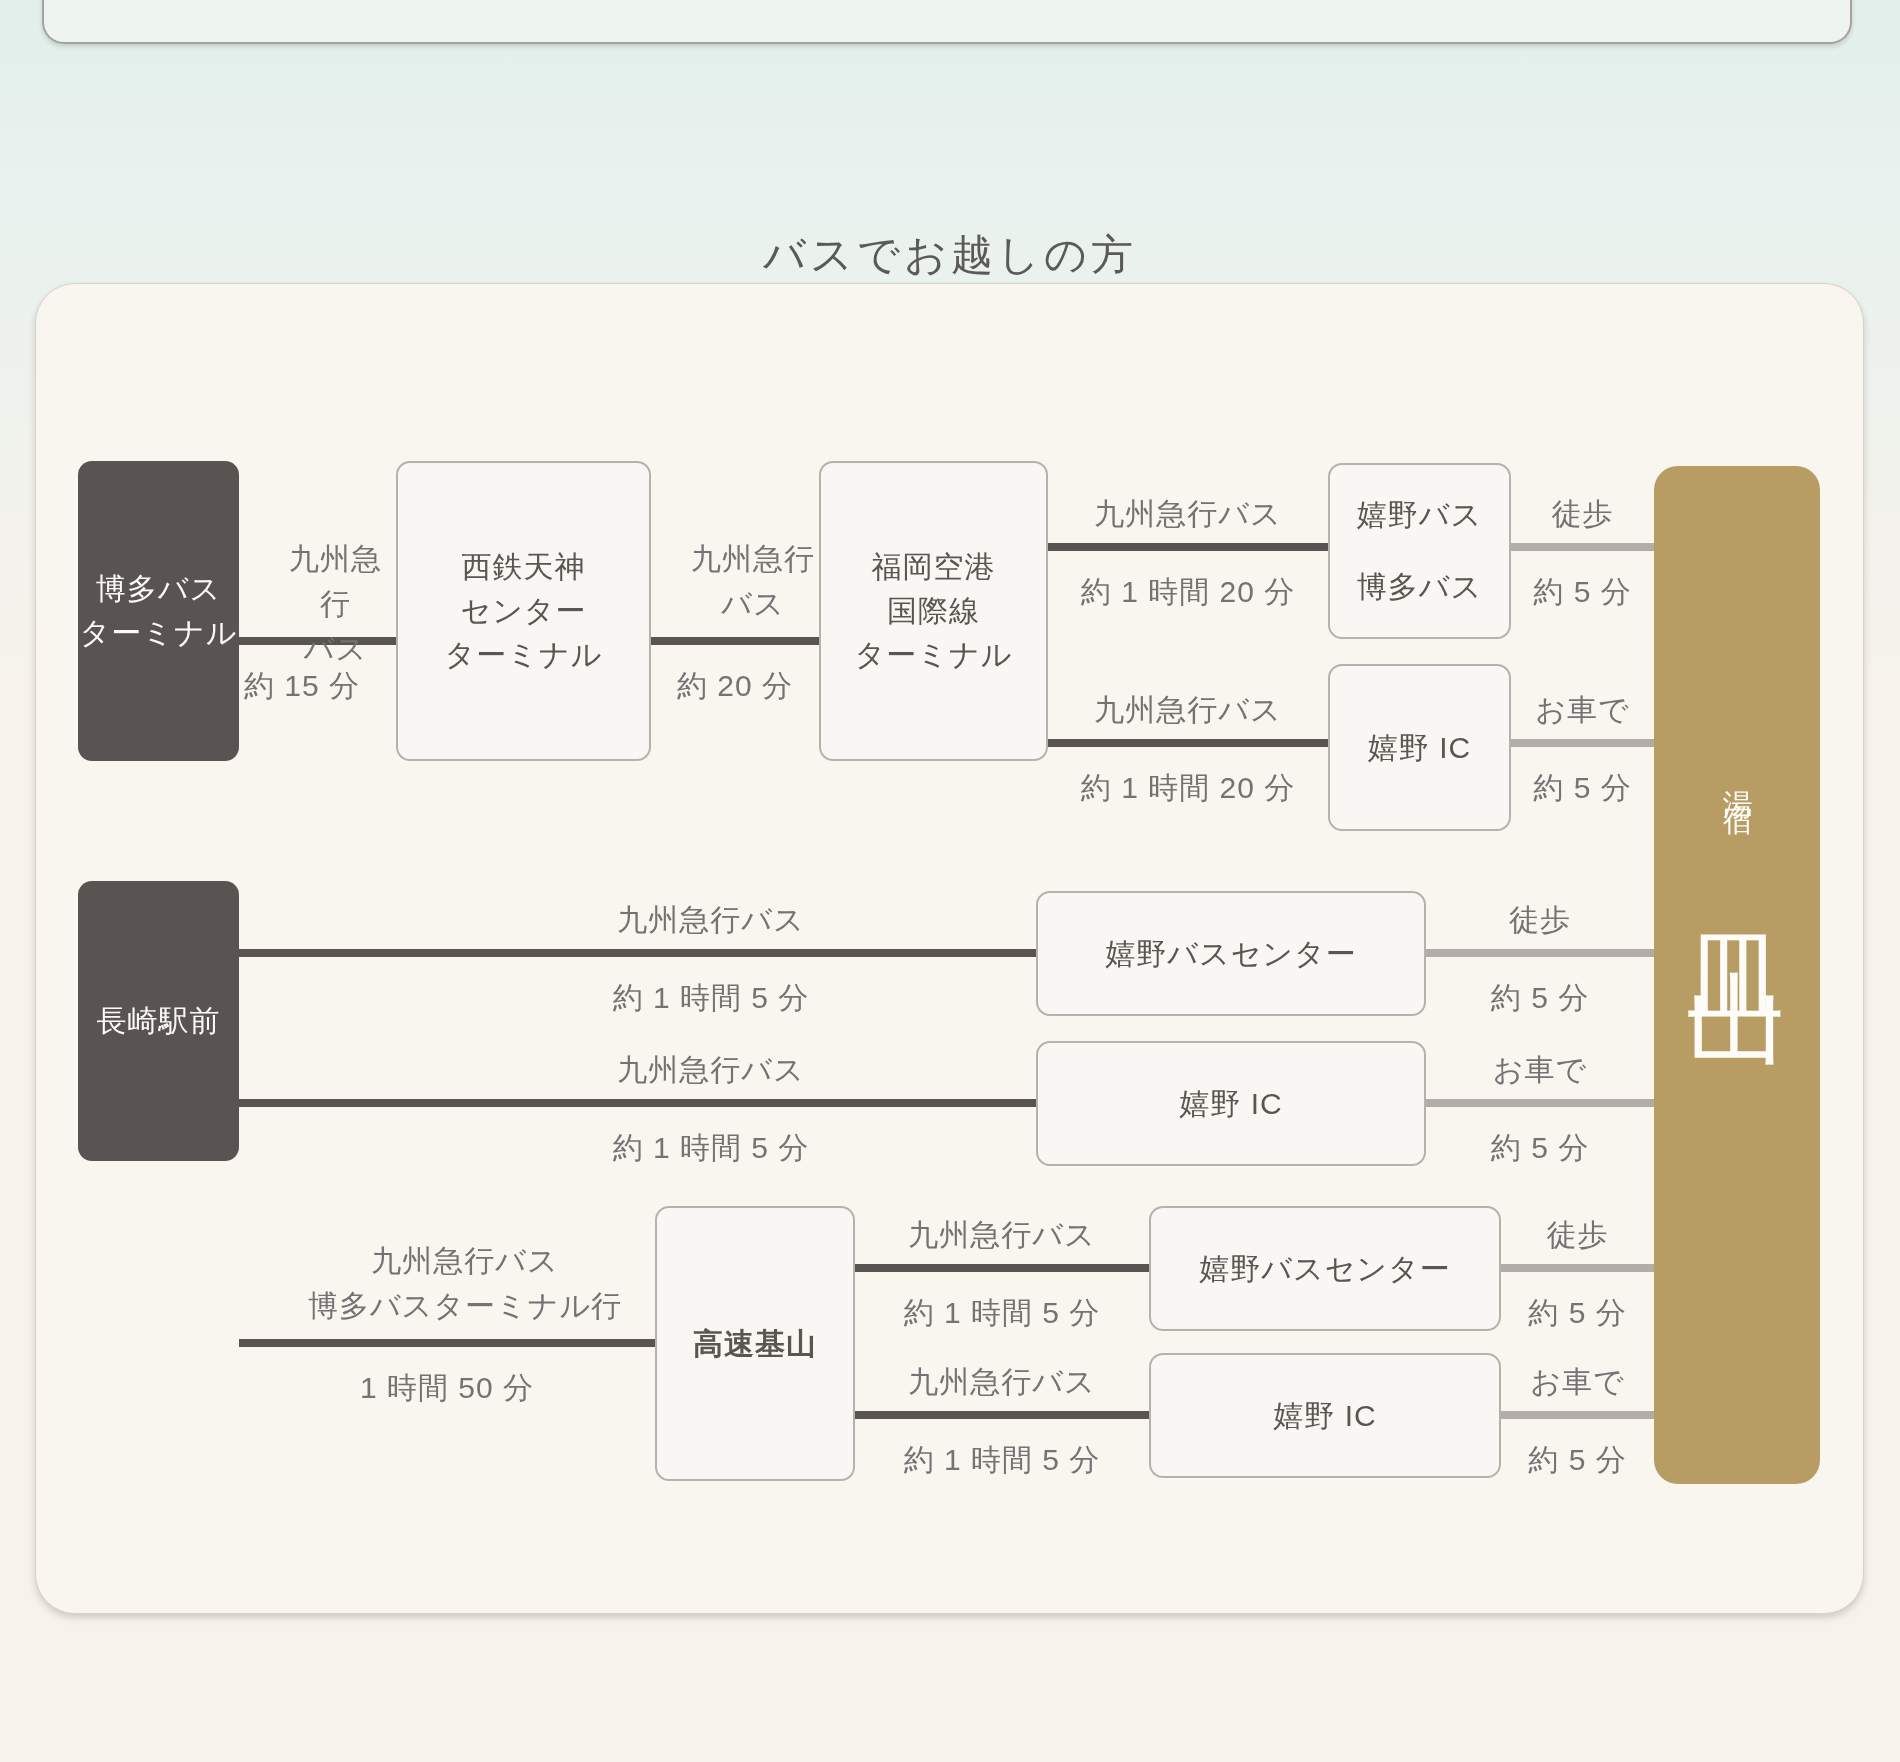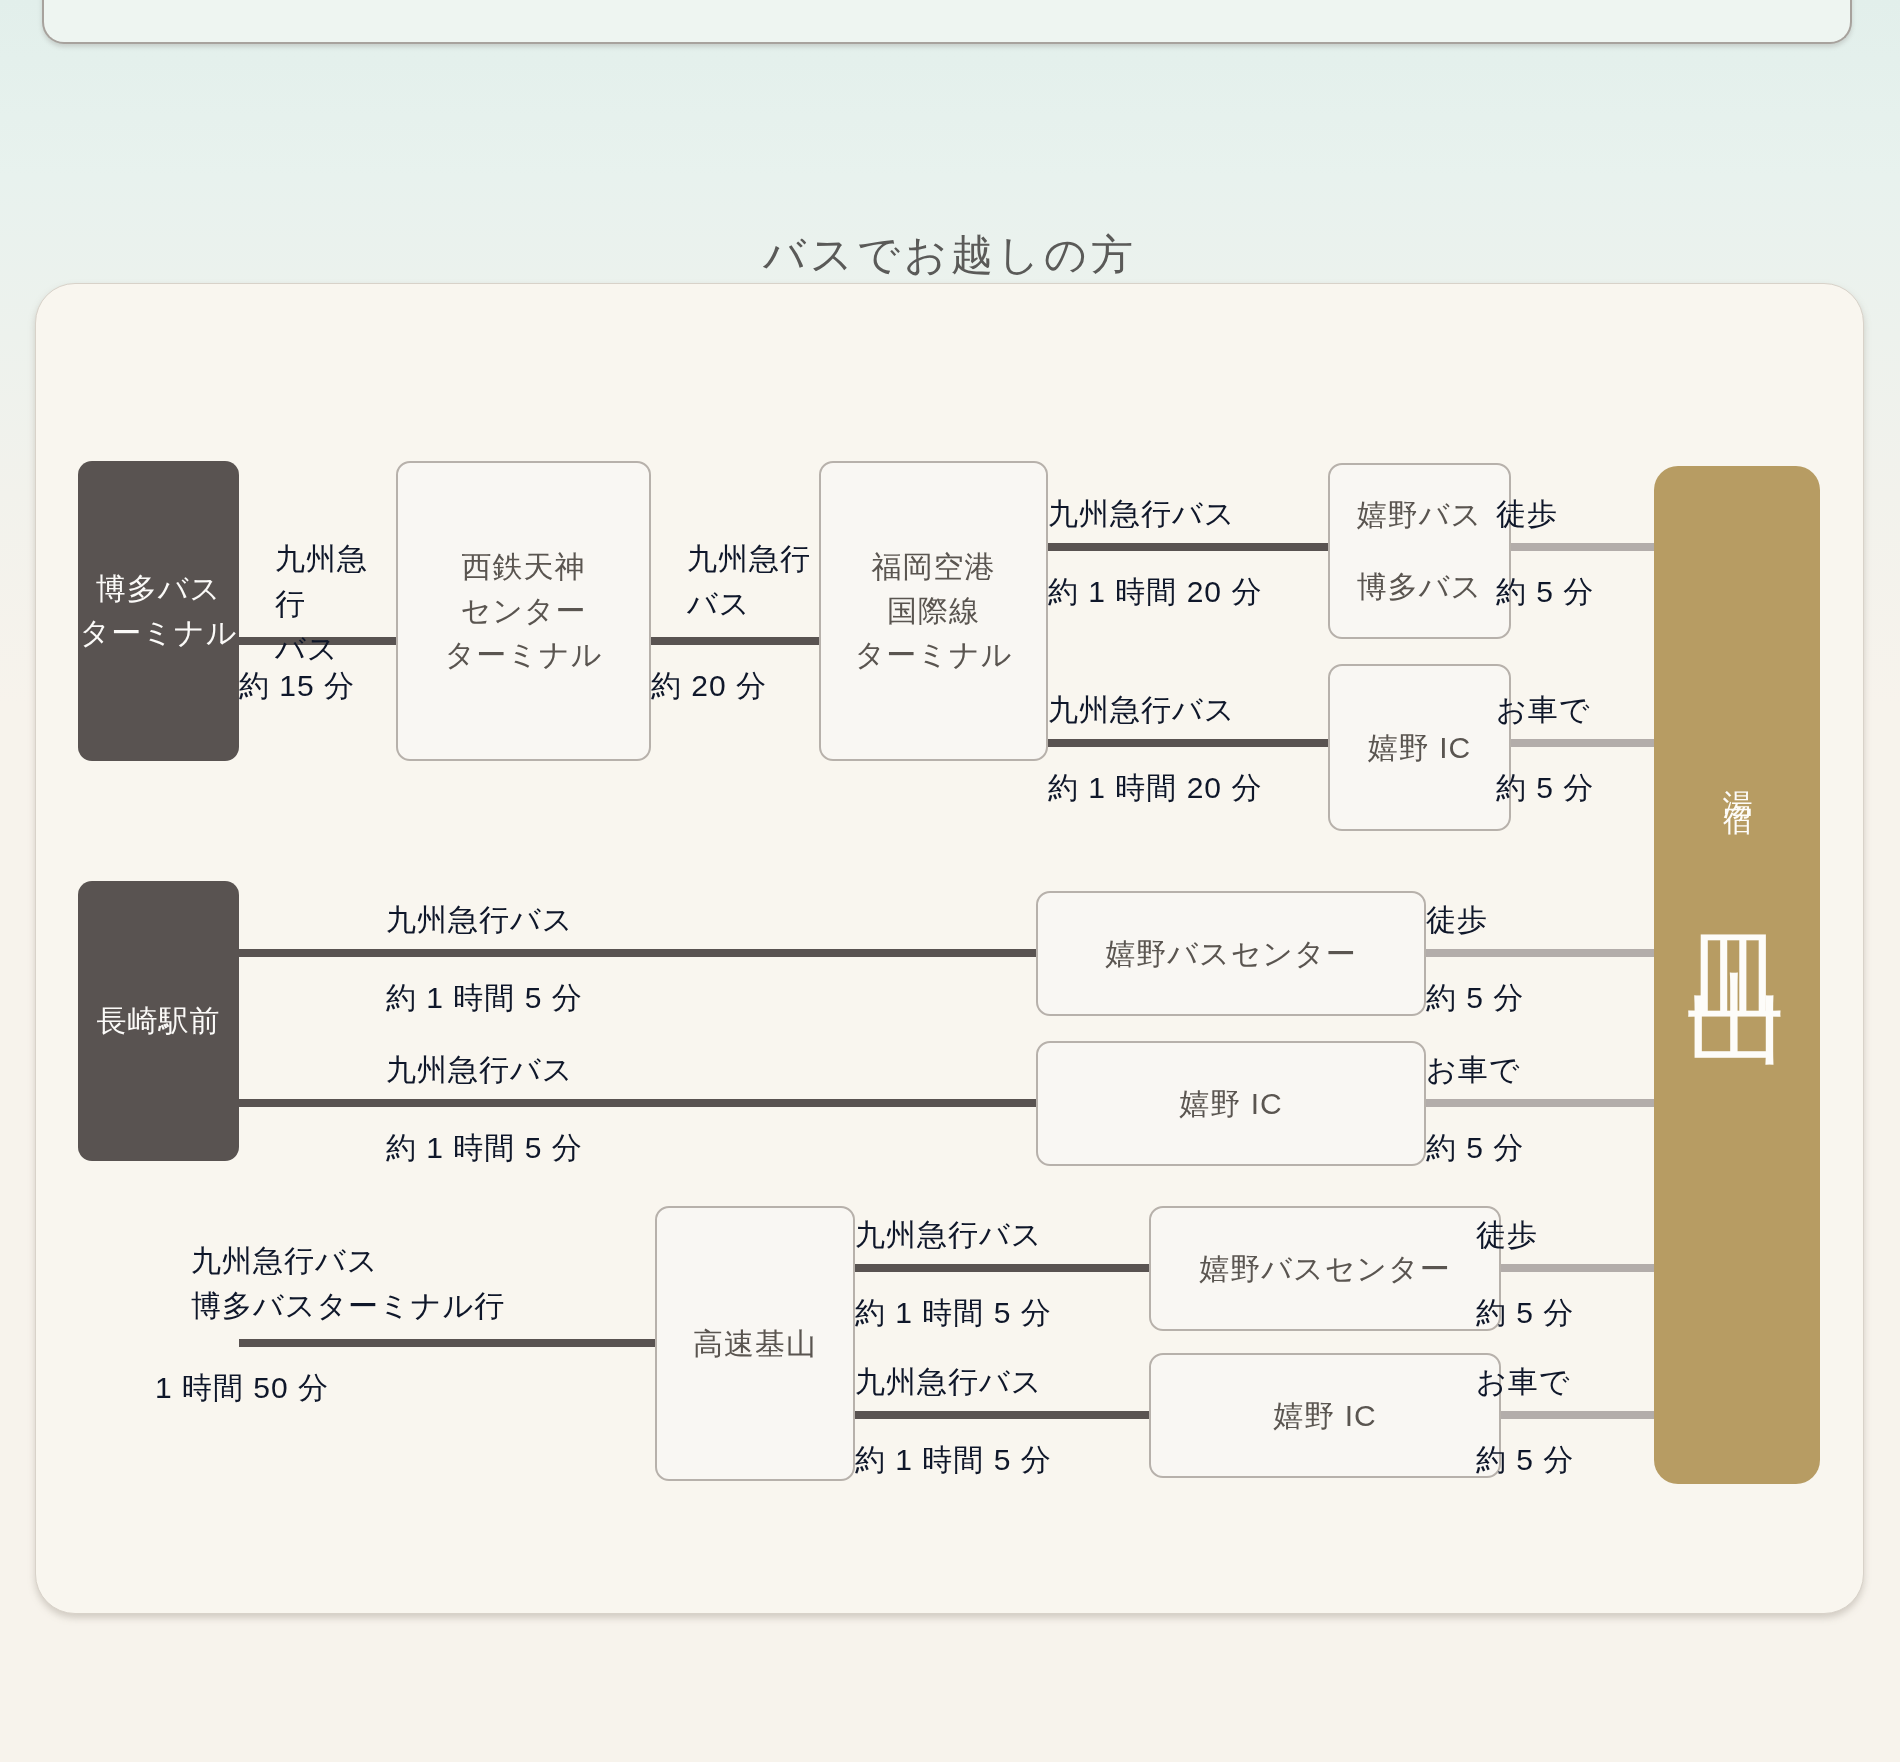--- a/index.html
+++ b/index.html
@@ -29,21 +29,21 @@
   }
   .box-light{
     position:absolute;background:#f9f7f3;border:2px solid #b7b1ab;border-radius:14px;
     display:flex;flex-direction:column;align-items:center;justify-content:center;
     color:#5a5550;font-size:30px;line-height:44px;text-align:center;letter-spacing:1px;
     box-sizing:border-box;
   }
   .line-dark{position:absolute;height:8px;background:#595351;}
   .line-gray{position:absolute;height:8px;background:#b3adaa;}
   .lbl{
-    position:absolute;color:#0f172a;
+    position:absolute;text-align:center;color:#737373;
     font-size:30px;line-height:45px;letter-spacing:1px;
   }
   .lbl span{display:block;padding-left:36px;}
   .dest-box{
     position:absolute;left:1618px;top:182px;width:166px;height:1018px;
     background:#b79c63;border-radius:24px;
     display:flex;flex-direction:column;align-items:center;
     padding-top:300px;box-sizing:border-box;
   }
   .dest-small{
@@ -150,21 +150,21 @@
   <div class="lbl" style="left:1390px;top:841px;width:228px;">約 5 分</div>
 
 
   <div class="line-dark" style="left:203px;top:1055px;width:416px;"></div>
   <div class="lbl" style="left:119px;top:954px;width:584px;">
     <span>九州急行バス</span>
     <span>博多バスターミナル行</span>
   </div>
   <div class="lbl" style="left:119px;top:1081px;width:584px;">1 時間 50 分</div>
 
-  <div class="box-light" style="left:619px;top:922px;width:200px;height:275px;">
+  <div class="box-light" style="left:619px;top:922px;width:200px;height:275px;font-weight:bold;">
     <span>高速基山</span>
   </div>
 
   <div class="line-dark" style="left:819px;top:980px;width:294px;"></div>
   <div class="lbl" style="left:819px;top:928px;width:294px;">九州急行バス</div>
   <div class="lbl" style="left:819px;top:1006px;width:294px;">約 1 時間 5 分</div>
 
   <div class="box-light" style="left:1113px;top:922px;width:352px;height:125px;">
     <span>嬉野バスセンター</span>
   </div>

